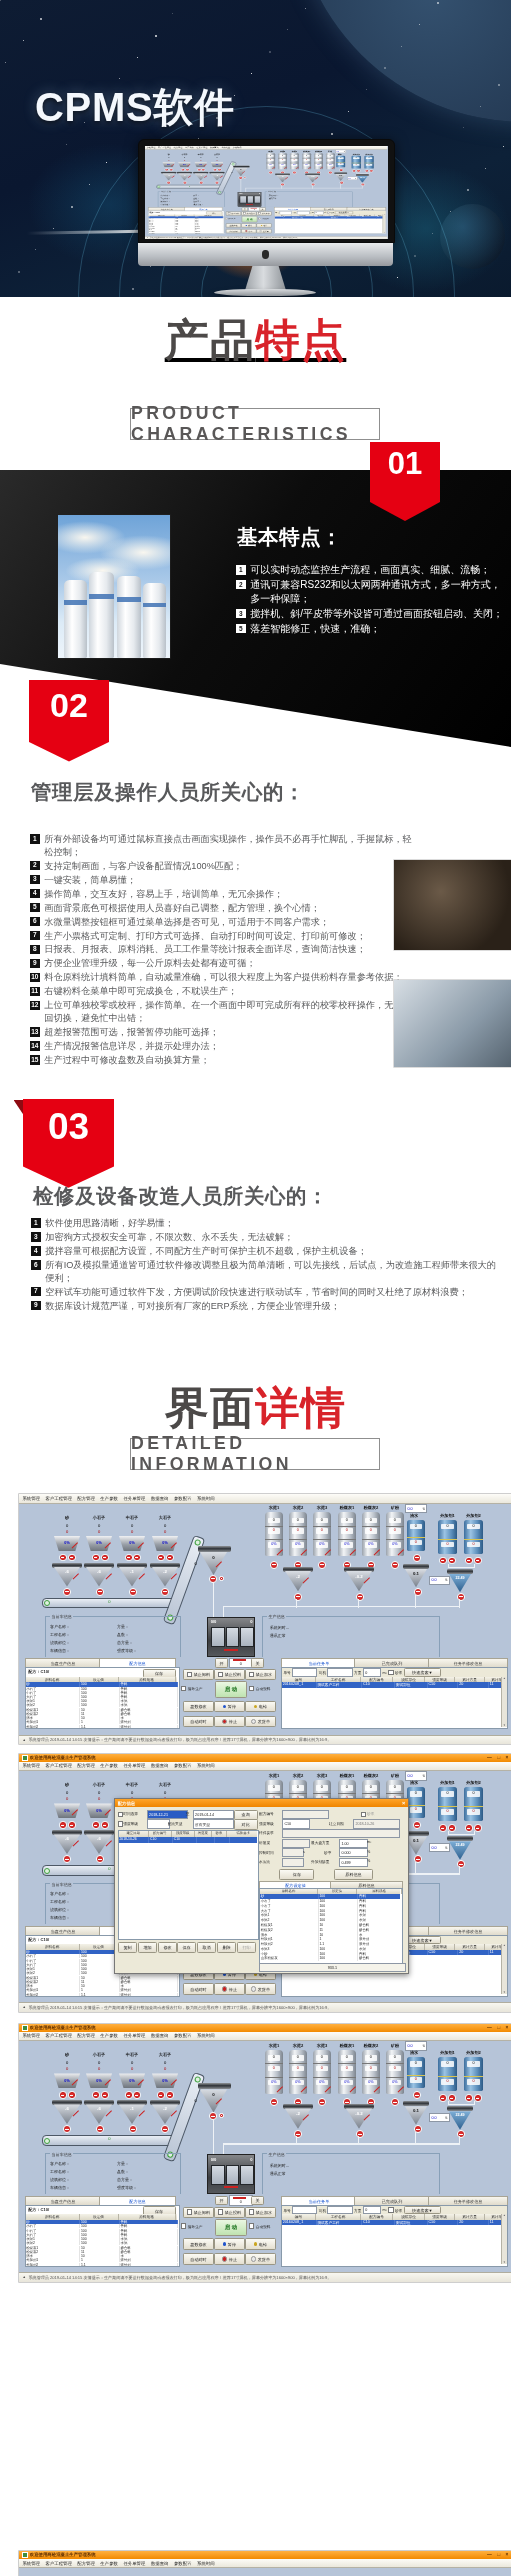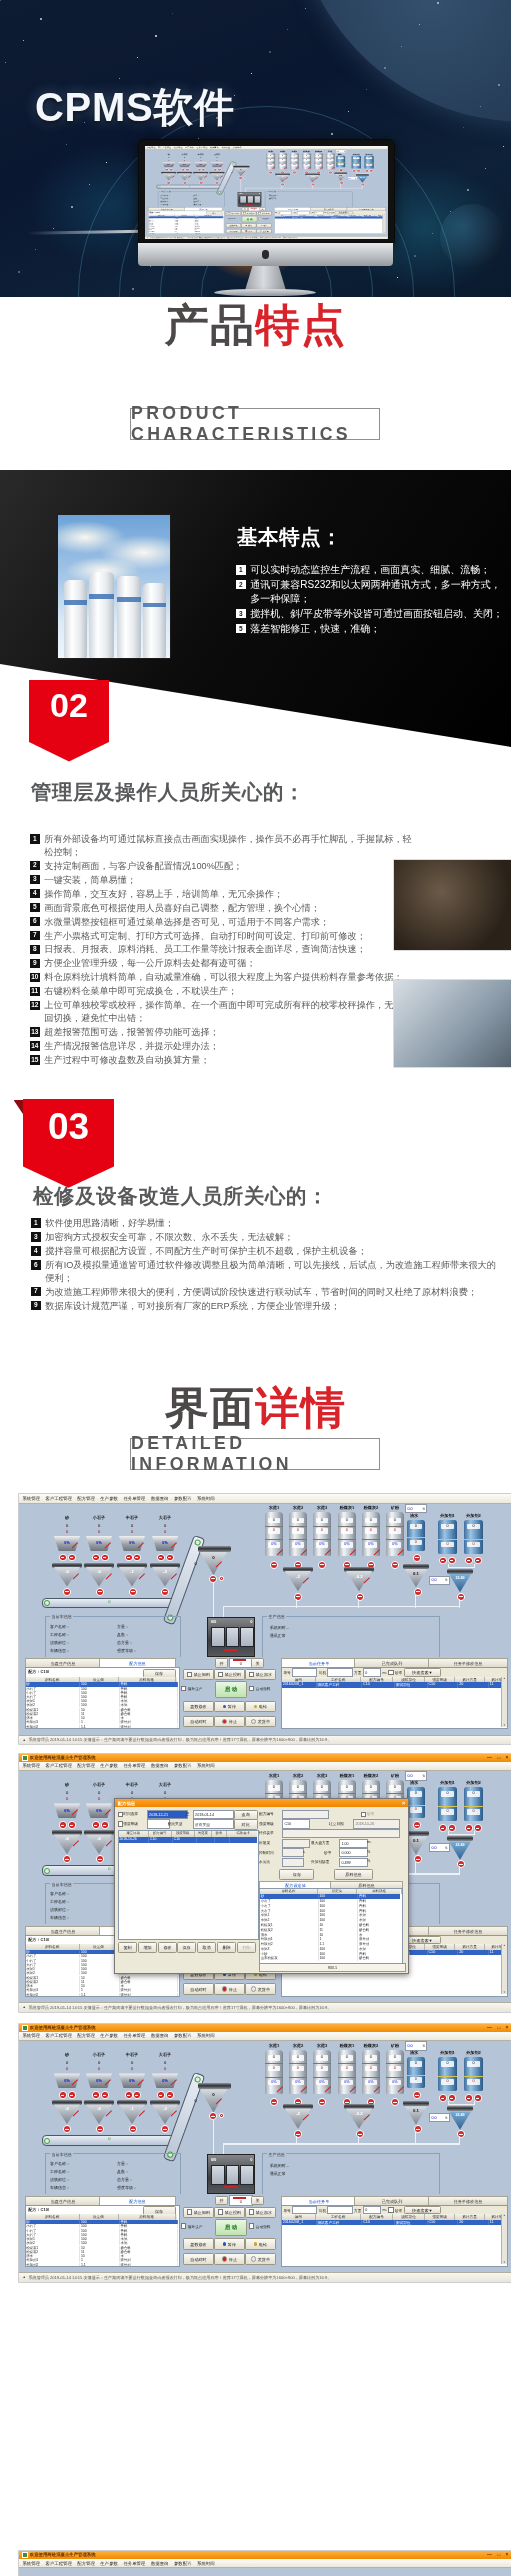--- a/index.html
+++ b/index.html
@@ -584,26 +584,29 @@
           </div>
       </div>
       <div class="imac-chin">
           <span class="apple"></span>
         </div>
       <div class="imac-stand"></div>
       <div class="imac-base"></div>
     </div>
   </section>
 
-  <div class="hdr-cn" style="top:296px;">
+  <div class="hdr-cn" style="top:311px;text-decoration:underline;">
     <span class="g">产品</span><span class="r">特点</span>
   </div>
   <div class="hdr-en" style="top:408px;">PRODUCT CHARACTERISTICS</div>
 
   <section class="black-sec"></section>
+  <div class="ribbon" style="left:370px;top:442px;width:70px;height:75px;font-size:31px;padding-top:4.1px;">
+      <span>01</span>
+    </div>
   <div class="silo-photo">
     <div class="cloud" style="left:-13.6px;top:5.5px;width:82px;height:33px;"></div>
     <div class="cloud" style="left:41px;top:20.4px;width:89px;height:35px;"></div>
     <div class="cloud" style="left:6.8px;top:42px;width:75px;height:27px;"></div>
     <div class="psilo" style="left:5.5px;top:65px;width:23px;height:78px;"></div>
     <div class="psilo" style="left:31px;top:57px;width:24.5px;height:86px;"></div>
     <div class="psilo" style="left:59px;top:61px;width:24px;height:82px;"></div>
     <div class="psilo" style="left:85px;top:68px;width:22.5px;height:75px;"></div>
   </div>
   <h2 class="sec-title w" style="left:237px;top:523px;margin:0;">基本特点：</h2>
@@ -712,21 +715,21 @@
       <li>
         <span class="num">4</span>
         <span>搅拌容量可根据配方设置，不同配方生产时可保护主机不超载，保护主机设备；</span>
       </li>
       <li>
         <span class="num">6</span>
         <span>所有IO及模拟量通道皆可通过软件修改调整且极为简单清晰，可以先接线，后试点，为改造施工程师带来很大的便利；</span>
       </li>
       <li>
         <span class="num">7</span>
-        <span>为改造施工程师带来很大的便利，方便调试阶段快速进行联动试车，节省时间的同时又杜绝了原材料浪费；</span>
+        <span>空秤试车功能可通过软件下发，方便调试阶段快速进行联动试车，节省时间的同时又杜绝了原材料浪费；</span>
       </li>
       <li>
         <span class="num">9</span>
         <span>数据库设计规范严谨，可对接所有厂家的ERP系统，方便企业管理升级；</span>
       </li>
     </ul>
 
   <div class="hdr-cn" style="top:1379px;">
     <span class="g">界面</span><span class="r">详情</span>
   </div>

